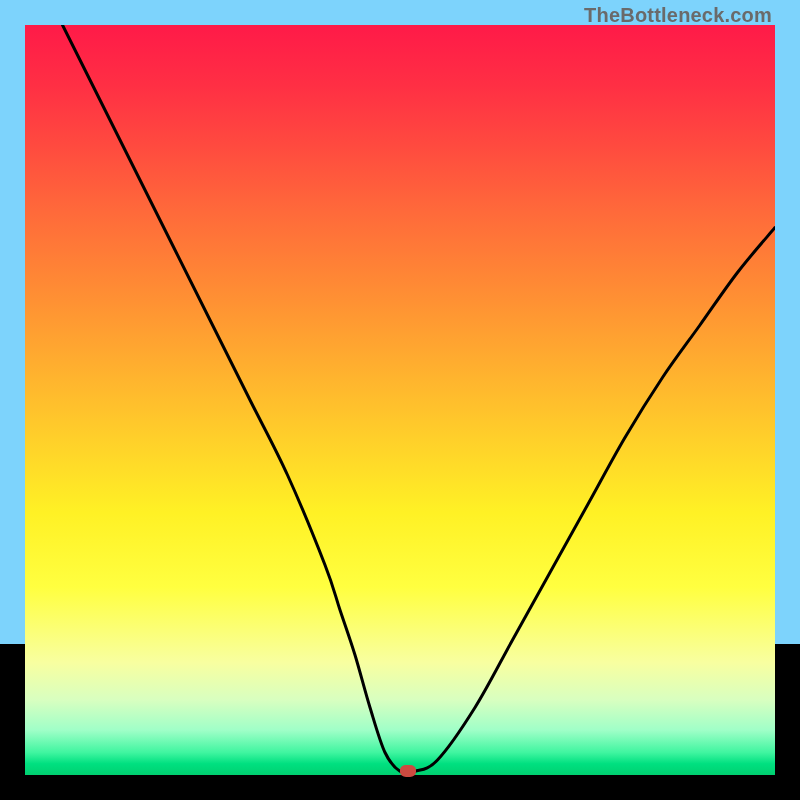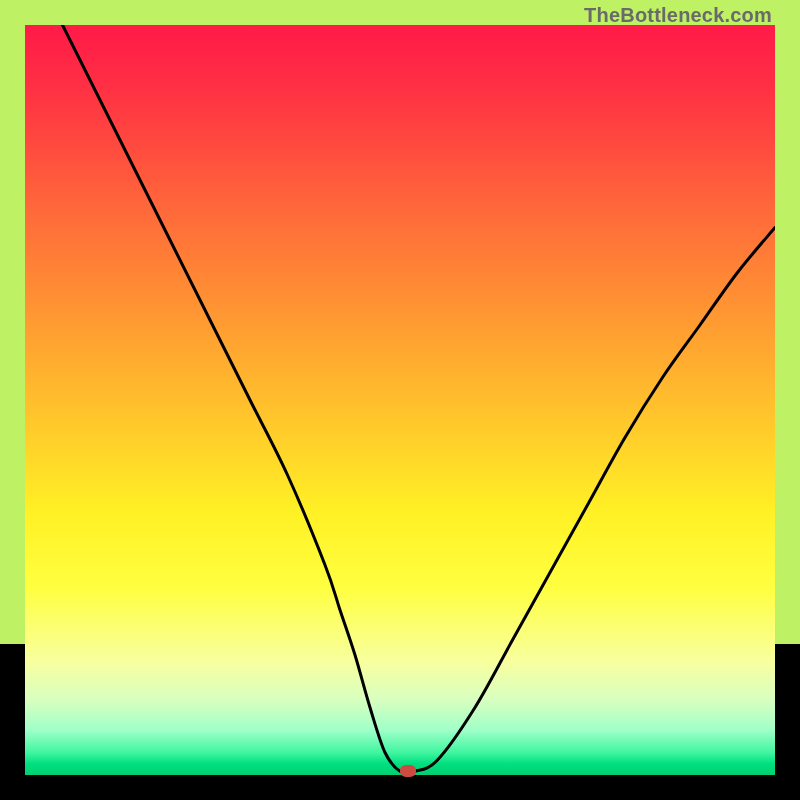--- a/index.html
+++ b/index.html
@@ -8,21 +8,21 @@
     width: 800px;
     height: 800px;
     background: #000;
     font-family: Arial, Helvetica, sans-serif;
     overflow: hidden;
   }
   .stage {
     position: relative;
     width: 800px;
     height: 644px;
-    background: #bef264;
+    background: #7dd3fc;
     text-align: right;
   }
   .plot {
     position: absolute;
     left: 25px;
     top: 25px;
     width: 750px;
     height: 750px;
     background: linear-gradient(to bottom,
       #ff1a48 0%,

